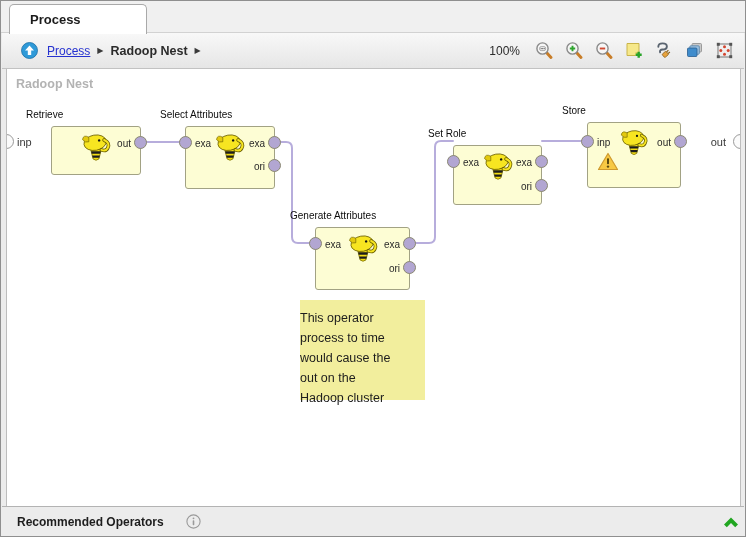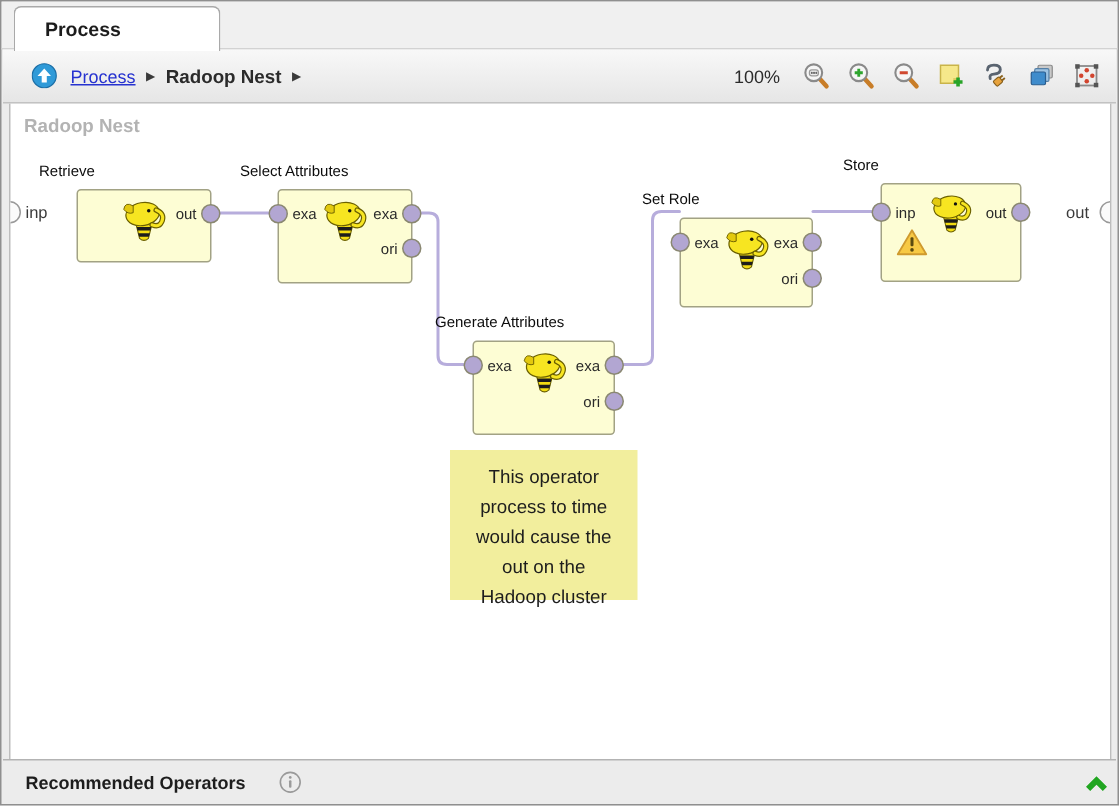--- a/index.html
+++ b/index.html
@@ -57,21 +57,21 @@
   .pdot.in  { left:-7px; }
   .pdot.out { right:-7px; }
   .plabel { position:absolute; font-size:10px; color:#2a2a2a; line-height:13px; }
   .plabel.in  { left:9px; }
   .plabel.out { right:9px; }
   .op-icon { position:absolute; left:50%; transform:translateX(-50%); top:3px; }
   .warn-icon { position:absolute; left:9px; top:29px; }
   
   .note {
     position:absolute; left:293px; top:231px; width:125px; height:100px;
-    background:#f2ee9d; text-align:center; color:#1d1d1d;
+    background:#f2ee9d; text-align:left; color:#1d1d1d;
     font-size:12.5px; line-height:20px; padding-top:8px;
   }
   .note div { white-space:nowrap; }
   
   .bottombar {
     position:absolute; left:1px; right:1px; bottom:0; height:30px;
     background:#ececec; border-top:1px solid #b3b3b3;
     display:flex; align-items:center; padding:0 4px 0 15px;
   }
   .bottom-title { font-size:12px; font-weight:bold; color:#1d1d1d; }

